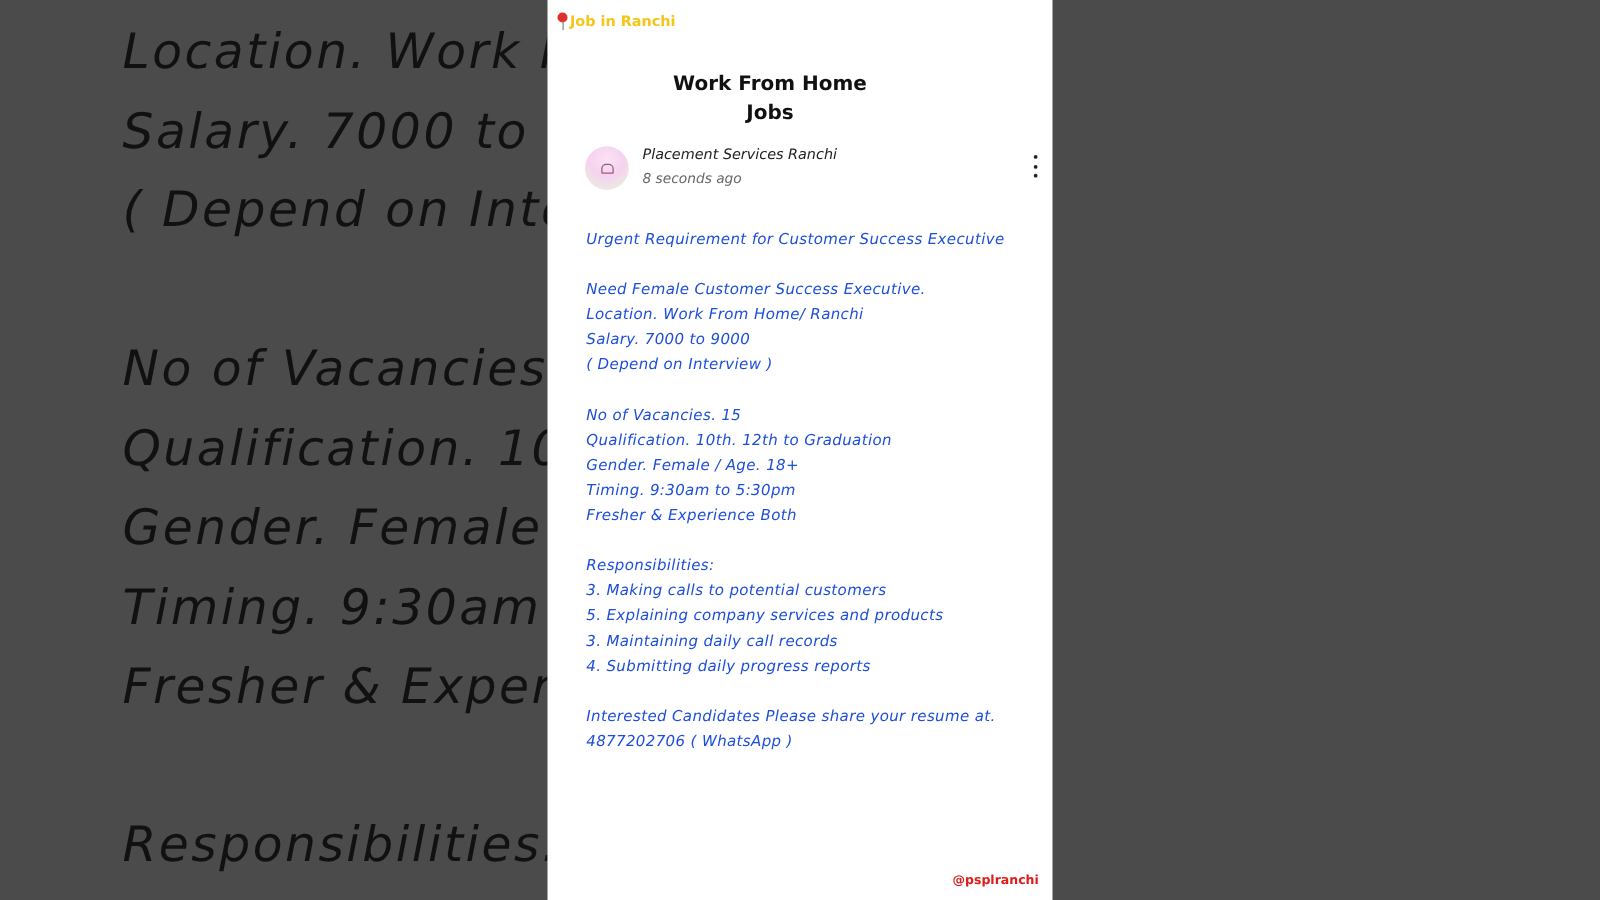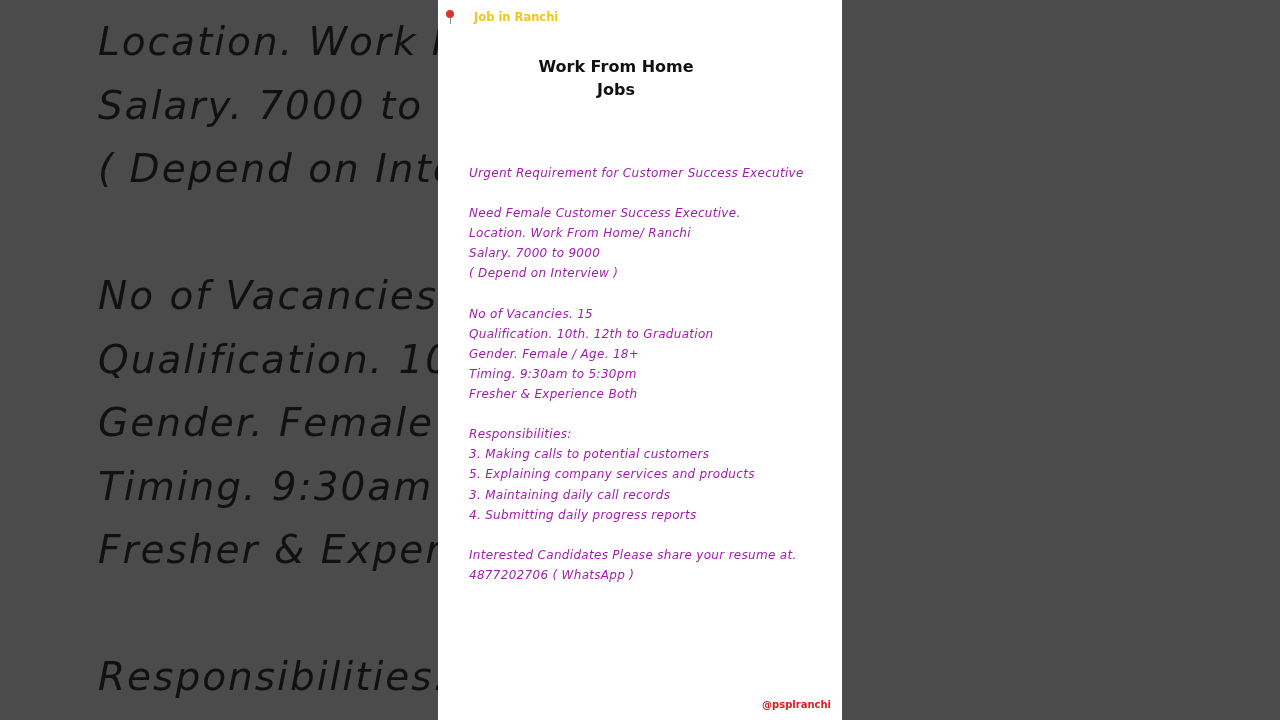--- a/index.html
+++ b/index.html
@@ -48,21 +48,21 @@
   }
   .location-tag {
     position: absolute;
     left: 7px;
     top: 10px;
     font-size: 11.5px;
     font-weight: bold;
     color: #f5c518;
     display: flex;
     align-items: center;
-    gap: 19px;
+    gap: 1px;
   }
   .pin-icon {
     display: inline-block;
     width: 10px;
     height: 14px;
     position: relative;
   }
   .pin-icon::before {
     content: "";
     position: absolute;
@@ -143,25 +143,25 @@
     cursor: pointer;
     padding: 2px 0;
     box-sizing: border-box;
   }
   .more-button span {
     width: 3px; height: 3px; border-radius: 50%; background: #222; display: block;
   }
   .body {
     position: absolute;
     left: 31px;
-    top: 163px;
+    top: 181px;
     width: 360px;
     font-size: 12px;
     font-style: italic;
-    color: #a21caf;
+    color: #1d4ed8;
     line-height: 20.1px;
     letter-spacing: 0.3px;
   }
   .body .line { height: 20.1px; white-space: nowrap; }
   .body .gap { height: 20.1px; }
   .watermark {
     position: absolute;
     right: 11px;
     bottom: 10px;
     font-size: 10px;
@@ -193,20 +193,32 @@
     <div class="location-tag">
       <span class="pin-icon"></span>
       <span>Job in Ranchi</span>
     </div>
 
     <div class="title">
       <div>Work From Home</div>
       <div>Jobs</div>
     </div>
 
+    <div class="author-row">
+      <div class="avatar">
+        <div class="avatar-logo"></div>
+      </div>
+      <div class="author-name">Placement Services Ranchi</div>
+      <div class="post-time">8 seconds ago</div>
+      <div class="more-button">
+        <span></span>
+        <span></span>
+        <span></span>
+      </div>
+    </div>
 
     <div class="body">
       <div class="line">Urgent Requirement for Customer Success Executive</div>
       <div class="gap"></div>
       <div class="line">Need Female Customer Success Executive.</div>
       <div class="line">Location. Work From Home/ Ranchi</div>
       <div class="line">Salary. 7000 to 9000</div>
       <div class="line">( Depend on Interview )</div>
       <div class="gap"></div>
       <div class="line">No of Vacancies. 15</div>

